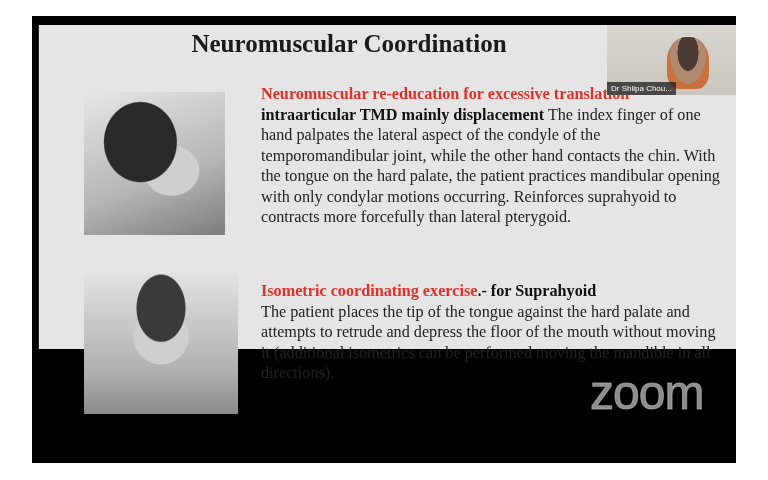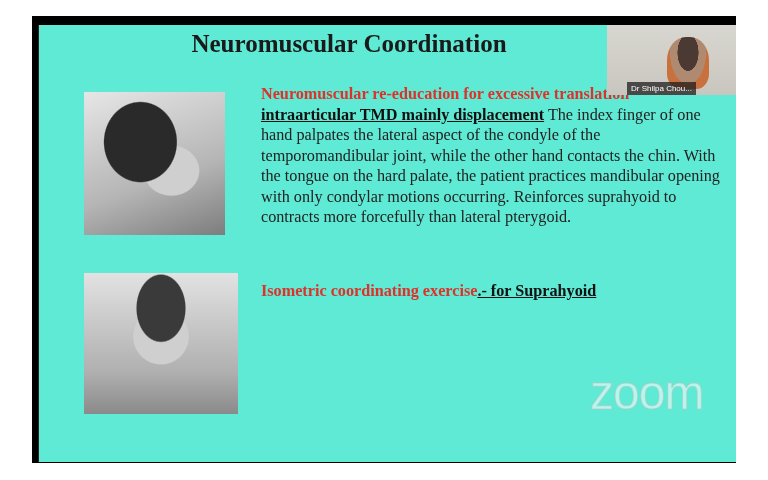--- a/index.html
+++ b/index.html
@@ -1,30 +1,30 @@
 <!DOCTYPE html>
 <html><head>
 <meta charset="utf-8">
 <style>
   html,body{margin:0;padding:0;}
   body{width:768px;height:480px;background:#ffffff;position:relative;overflow:hidden;font-family:"Liberation Serif",serif;}
   .frame{position:absolute;left:32px;top:16px;width:704px;height:447px;background:#000;}
-  .slide{position:absolute;left:38px;top:25px;width:697px;height:437px;background:#5eead4;border-left:1px solid #2b2620;}
+  .slide{position:absolute;left:38px;top:25px;width:697px;height:324px;background:#e5e5e5;border-left:1px solid #2b2620;}
   .title{position:absolute;left:0;width:620px;top:5px;text-align:center;font-weight:bold;font-size:25px;color:#1a1a1a;}
   .photo{position:absolute;background:linear-gradient(135deg,#d9d9d9,#9a9a9a 45%,#5e5e5e 70%,#c8c8c8);overflow:hidden;}
   .photo1{left:45px;top:67px;width:141px;height:143px;background:radial-gradient(ellipse at 40% 35%,#2a2a2a 0 30%,transparent 31%),radial-gradient(ellipse at 62% 55%,#cfcfcf 0 22%,transparent 23%),linear-gradient(160deg,#e6e6e6,#b5b5b5 60%,#7d7d7d);}
   .photo2{left:45px;top:248px;width:154px;height:141px;background:radial-gradient(ellipse at 50% 25%,#3a3a3a 0 22%,transparent 23%),radial-gradient(ellipse at 50% 45%,#cfcfcf 0 25%,transparent 26%),linear-gradient(180deg,#e2e2e2,#b0b0b0 70%,#8a8a8a);}
   .block{position:absolute;left:222px;font-size:16.2px;line-height:20.5px;color:#222;}
   .block1{top:59px;width:460px;}
   .block2{top:256px;width:460px;}
   .red{color:#e0302a;font-weight:bold;}
-  .b{font-weight:bold;color:#111;text-decoration:underline;}
+  .b{font-weight:bold;color:#111;}
   .video{position:absolute;left:607px;top:25px;width:129px;height:70px;background:linear-gradient(180deg,#d8d6d0,#c9c6bf);overflow:hidden;}
   .video .person{position:absolute;left:60px;top:12px;width:42px;height:52px;border-radius:45% 45% 30% 30%;background:radial-gradient(ellipse at 50% 30%,#4a3a33 0 35%,#b08a70 36% 60%,#c9703f 61%);}
-  .video .label{position:absolute;left:0;top:57px;height:13px;padding:0 4px;background:rgba(30,30,30,0.75);color:#fff;font-family:"Liberation Sans",sans-serif;font-size:8px;line-height:13px;margin-left:20px;}
+  .video .label{position:absolute;left:0;top:57px;height:13px;padding:0 4px;background:rgba(30,30,30,0.75);color:#fff;font-family:"Liberation Sans",sans-serif;font-size:8px;line-height:13px;}
   .watermark{position:absolute;left:590px;top:365px;font-family:"Liberation Sans",sans-serif;font-size:48px;color:rgba(255,255,255,0.55);letter-spacing:-1px;-webkit-text-stroke:1px rgba(190,190,190,0.6);}
 </style>
 </head>
 <body>
 
 <div class="frame"></div>
 
 <div class="slide">
   <div class="title">Neuromuscular Coordination</div>
 
@@ -32,20 +32,21 @@
 
   <div class="block block1">
     <span class="red">Neuromuscular re-education for excessive translation</span><br>
     <span class="b">intraarticular TMD mainly displacement</span><span> The index finger of one hand palpates the lateral aspect of the condyle of the temporomandibular joint, while the other hand contacts the chin. With the tongue on the hard palate, the patient practices mandibular opening with only condylar motions occurring. Reinforces suprahyoid to contracts more forcefully than lateral pterygoid.</span>
   </div>
 
   <div class="photo photo2" title="Woman holding chin with both index fingers"></div>
 
   <div class="block block2">
     <span class="red">Isometric coordinating exercise</span><span class="b">.- for Suprahyoid</span><br>
+    <span>The patient places the tip of the tongue against the hard palate and attempts to retrude and depress the floor of the mouth without moving it (additional isometrics can be performed moving the mandible in all directions).</span>
   </div>
 </div>
 
 <div class="video">
   <div class="person"></div>
   <div class="label">Dr Shilpa Chou...</div>
 </div>
 
 <div class="watermark">zoom</div>
 

